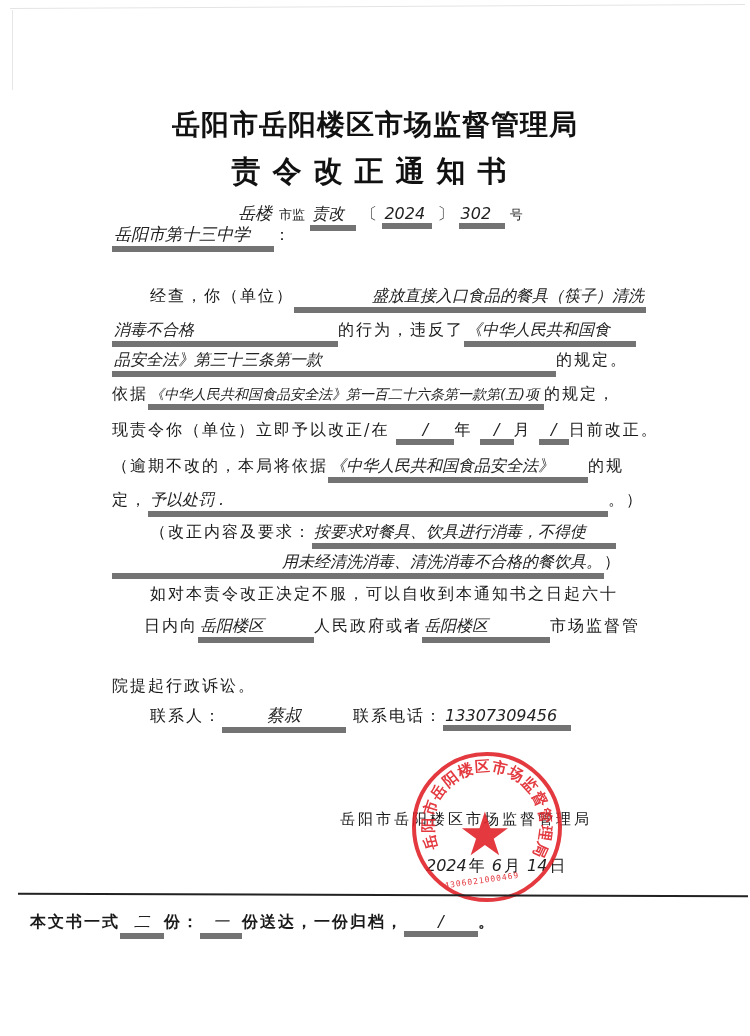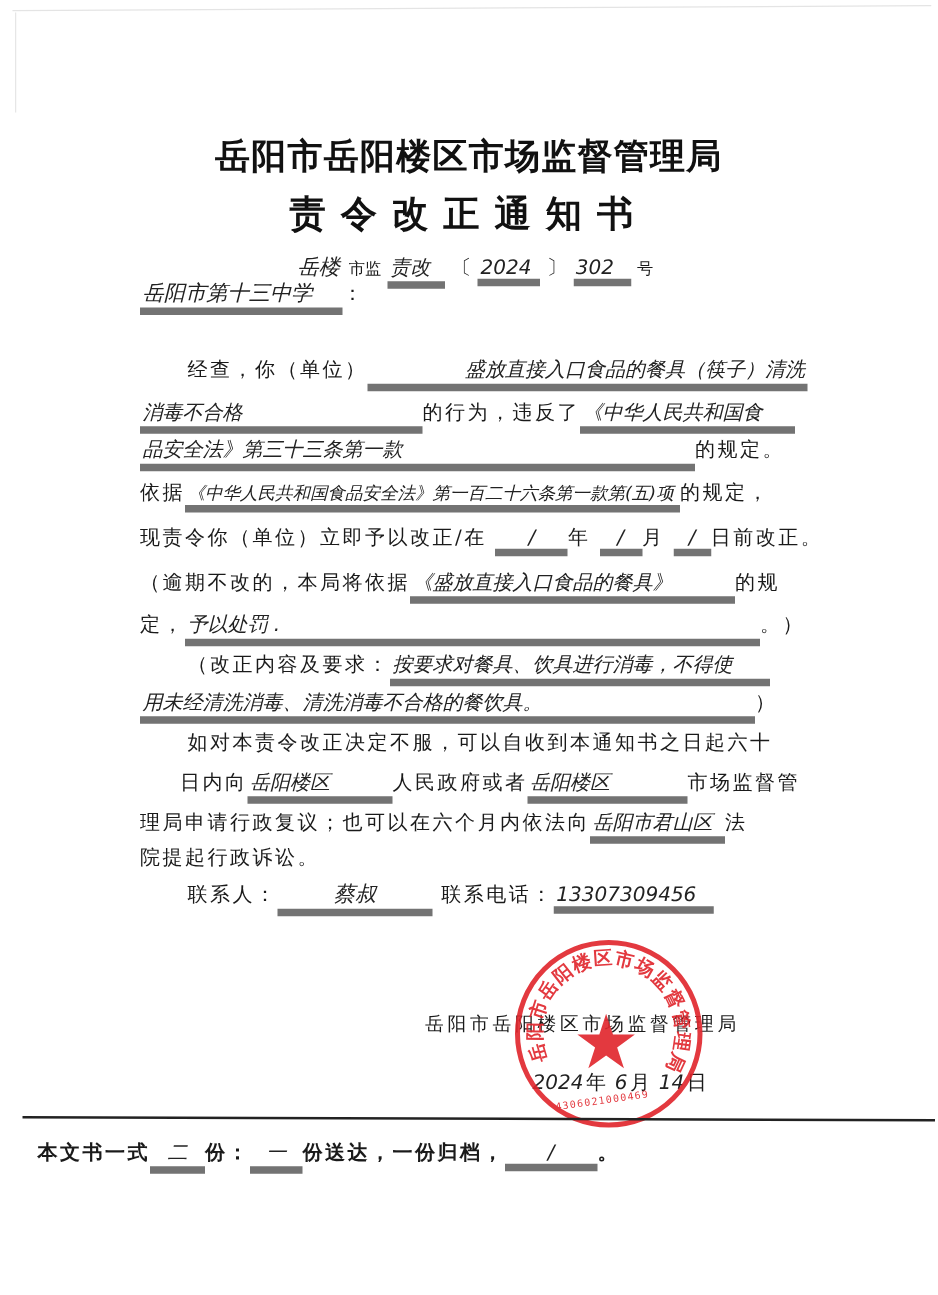--- a/index.html
+++ b/index.html
@@ -68,39 +68,36 @@
     <span>依据</span><span class="hw" style="width:392px; font-size:14px;">《中华人民共和国食品安全法》第一百二十六条第一款第(五)项</span><span>的规定，</span>
   </div>
   <div class="line" style="top:420px; left:112px;">
     <span>现责令你（单位）立即予以改正/在</span>
     <span class="hw" style="width:54px; text-align:center;">/</span><span>年</span>
     <span class="hw" style="width:30px; text-align:center;">/</span><span>月</span>
     <span class="hw" style="width:26px; text-align:center;">/</span><span>日前改正。</span>
   </div>
 
   <div class="line" style="top:456px; left:112px;">
-    <span>（逾期不改的，本局将依据</span><span class="hw" style="width:256px;">《盛放直接入口食品的餐具》</span><span>的规</span>
+    <span>（逾期不改的，本局将依据</span><span class="hw" style="width:256px;">《中华人民共和国食品安全法》</span><span>的规</span>
   </div>
   <div class="line" style="top:490px; left:112px;">
     <span>定，</span><span class="hw" style="width:456px;">予以处罚 .</span><span>。）</span>
   </div>
 
   <div class="line" style="top:522px; left:150px;">
     <span>（改正内容及要求：</span><span class="hw" style="width:300px;font-family:Liberation Mono, monospace;">按要求对餐具、饮具进行消毒，不得使</span>
   </div>
   <div class="line" style="top:552px; left:112px;">
-    <span class="hw" style="width:488px;">用未经清洗消毒、清洗消毒不合格的餐饮具。</span><span>）</span>
+    <span class="hw" style="width:488px;text-align:right;">用未经清洗消毒、清洗消毒不合格的餐饮具。</span><span>）</span>
   </div>
 
   <div class="line" style="top:584px; left:150px;">如对本责令改正决定不服，可以自收到本通知书之日起六十</div>
   <div class="line" style="top:616px; left:112px;margin-left:32px;">
     <span>日内向</span><span class="hw" style="width:112px;">岳阳楼区</span><span>人民政府或者</span><span class="hw" style="width:124px;">岳阳楼区</span><span>市场监督管</span>
-  </div>
-  <div class="line" style="top:648px; left:112px;">
-    <span>理局申请行政复议；也可以在六个月内依法向</span><span class="hw" style="width:104px;">岳阳市君山区</span><span>法</span>
   </div>
   <div class="line" style="top:676px; left:112px;">院提起行政诉讼。</div>
 
   <div class="line" style="top:704px; left:150px;">
     <span>联系人：</span><span class="hw hw-big" style="width:120px; text-align:center;">蔡叔</span>
     <span>联系电话：</span><span class="hw" style="width:124px;">13307309456</span>
   </div>
 
   <div class="line" style="top:810px; left:340px; font-size:15px; letter-spacing:3px;">岳阳市岳阳楼区市场监督管理局</div>
   <div class="line" style="top:856px; left:424px; letter-spacing:0;">

